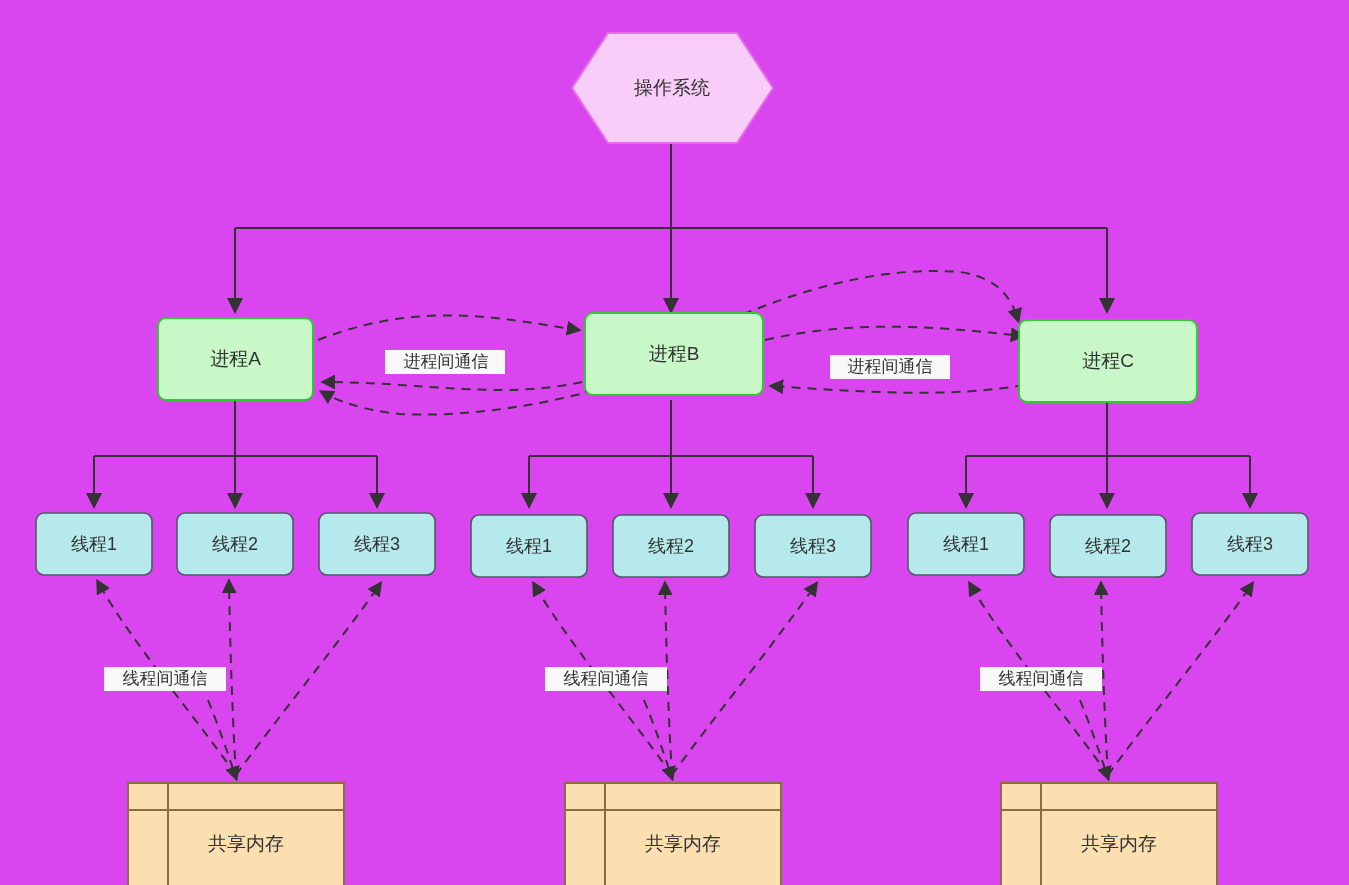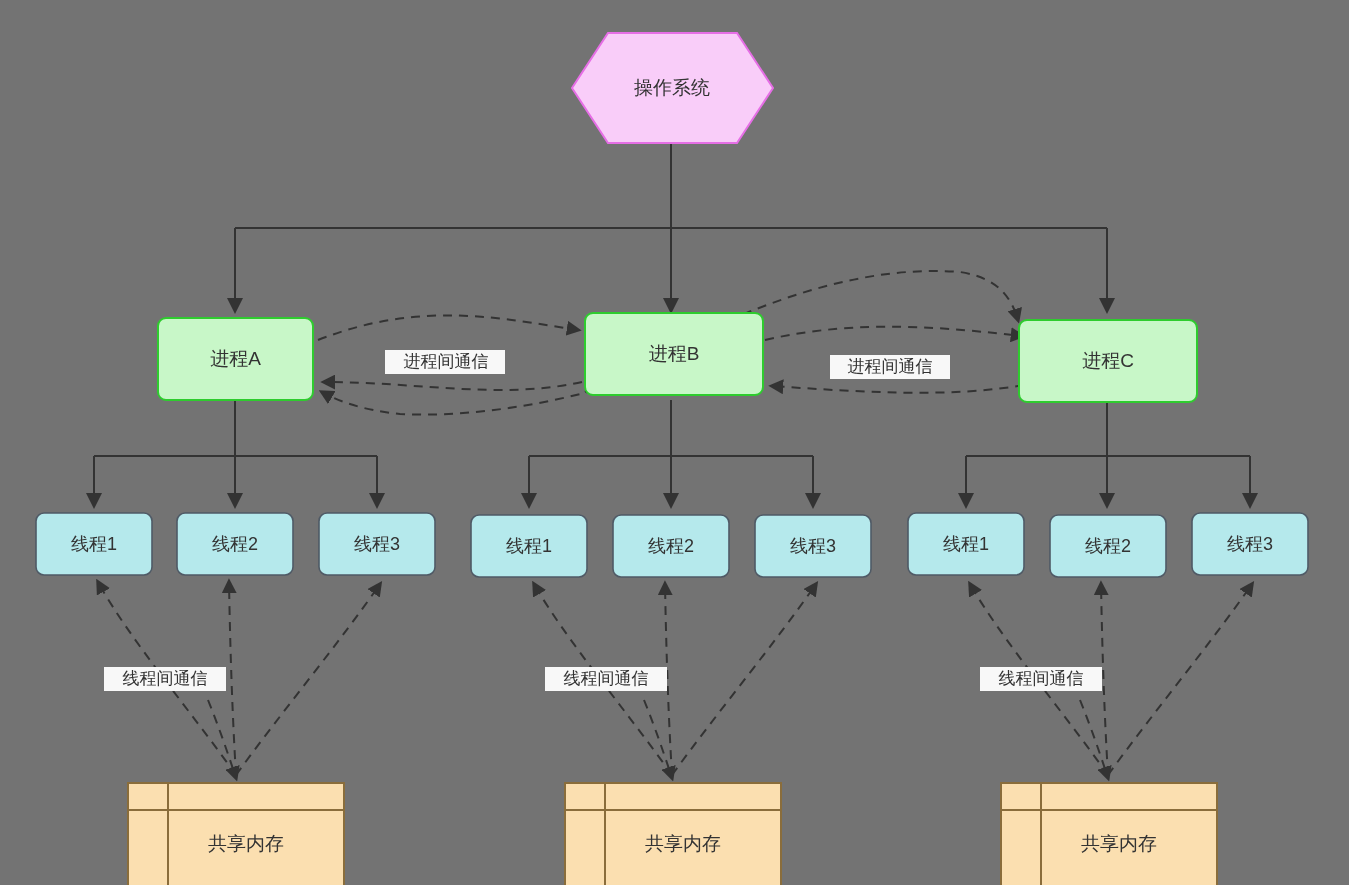--- a/index.html
+++ b/index.html
@@ -11,21 +11,21 @@
   body {
     width: 1349px;
     height: 885px;
     overflow: hidden;
     font-family: "Liberation Sans", "DejaVu Sans", sans-serif;
   }
   #diagram-root {
     position: relative;
     width: 1349px;
     height: 885px;
-    background: #737373;
+    background: #d946ef;
   }
   svg#flow {
     position: absolute;
     top: 0;
     left: 0;
     width: 1349px;
     height: 885px;
     display: block;
   }
   .node-label {

